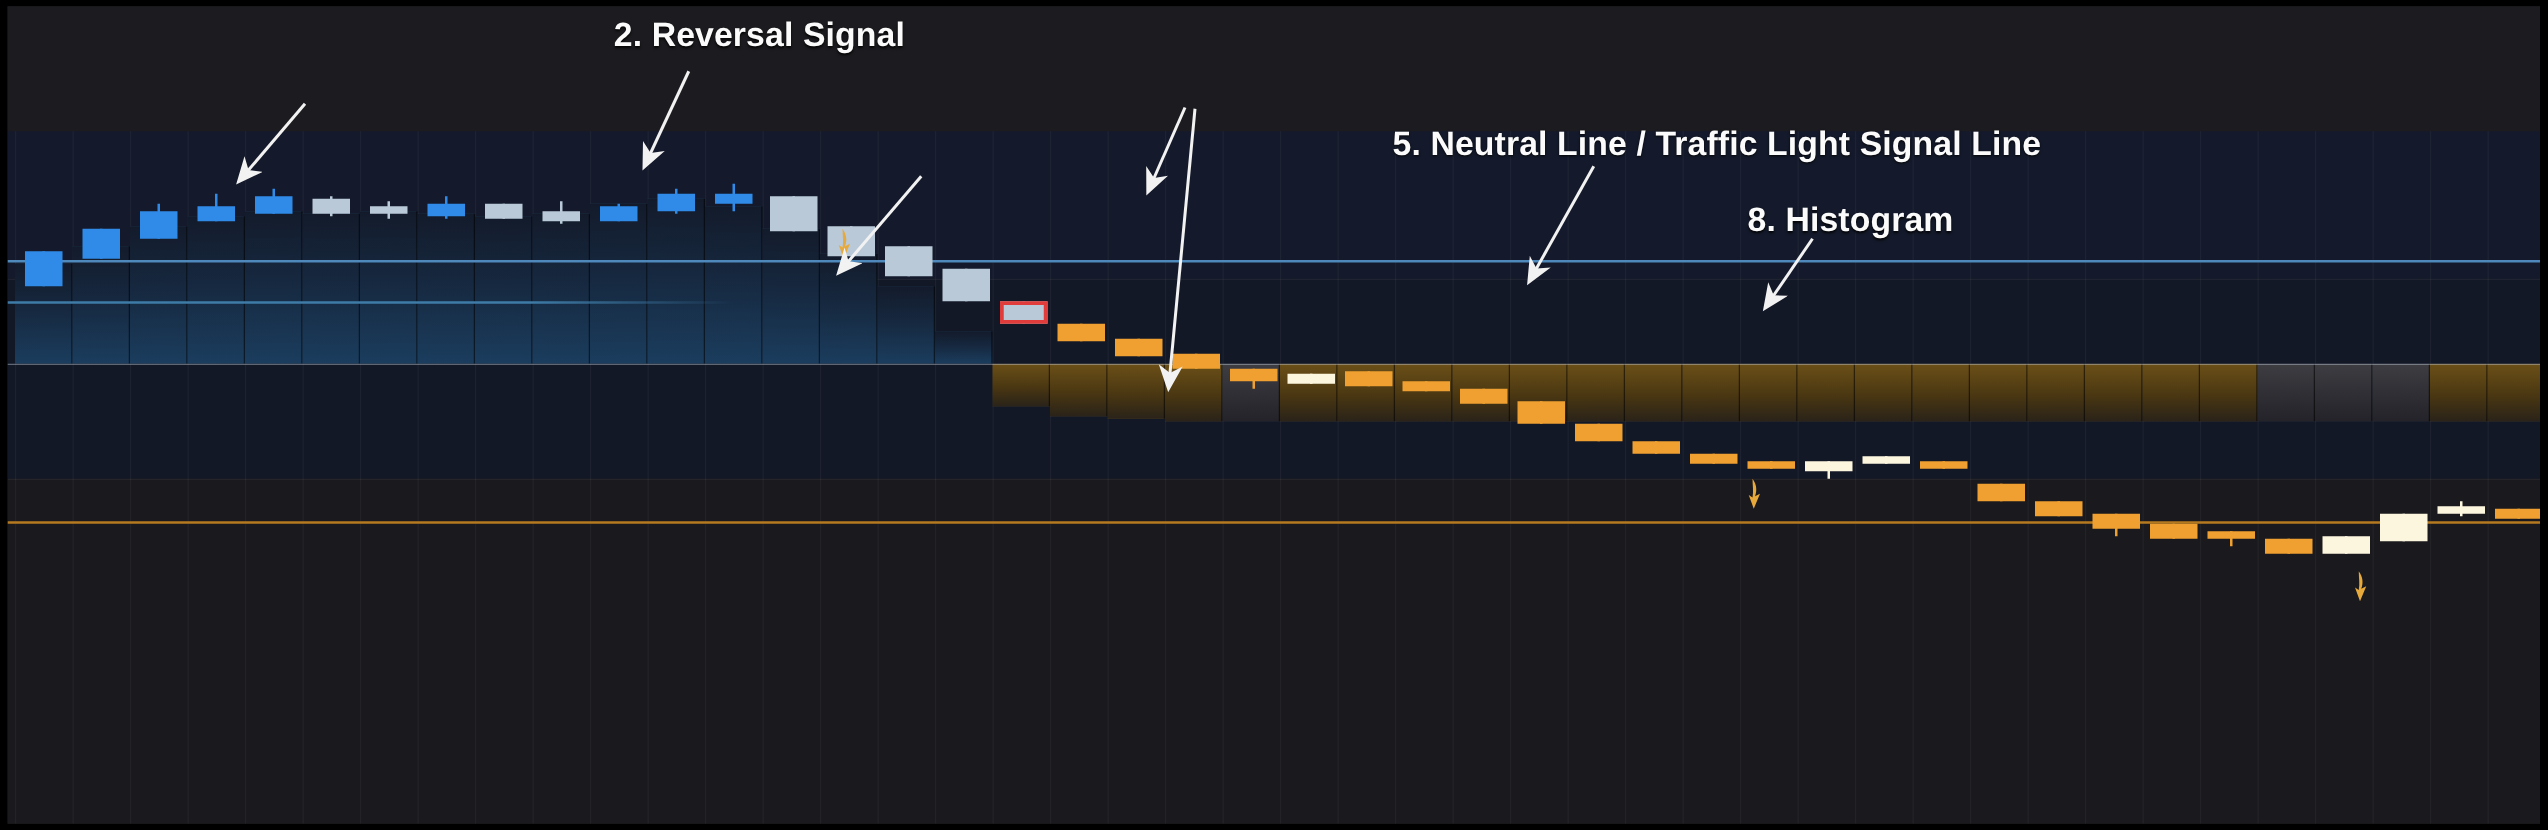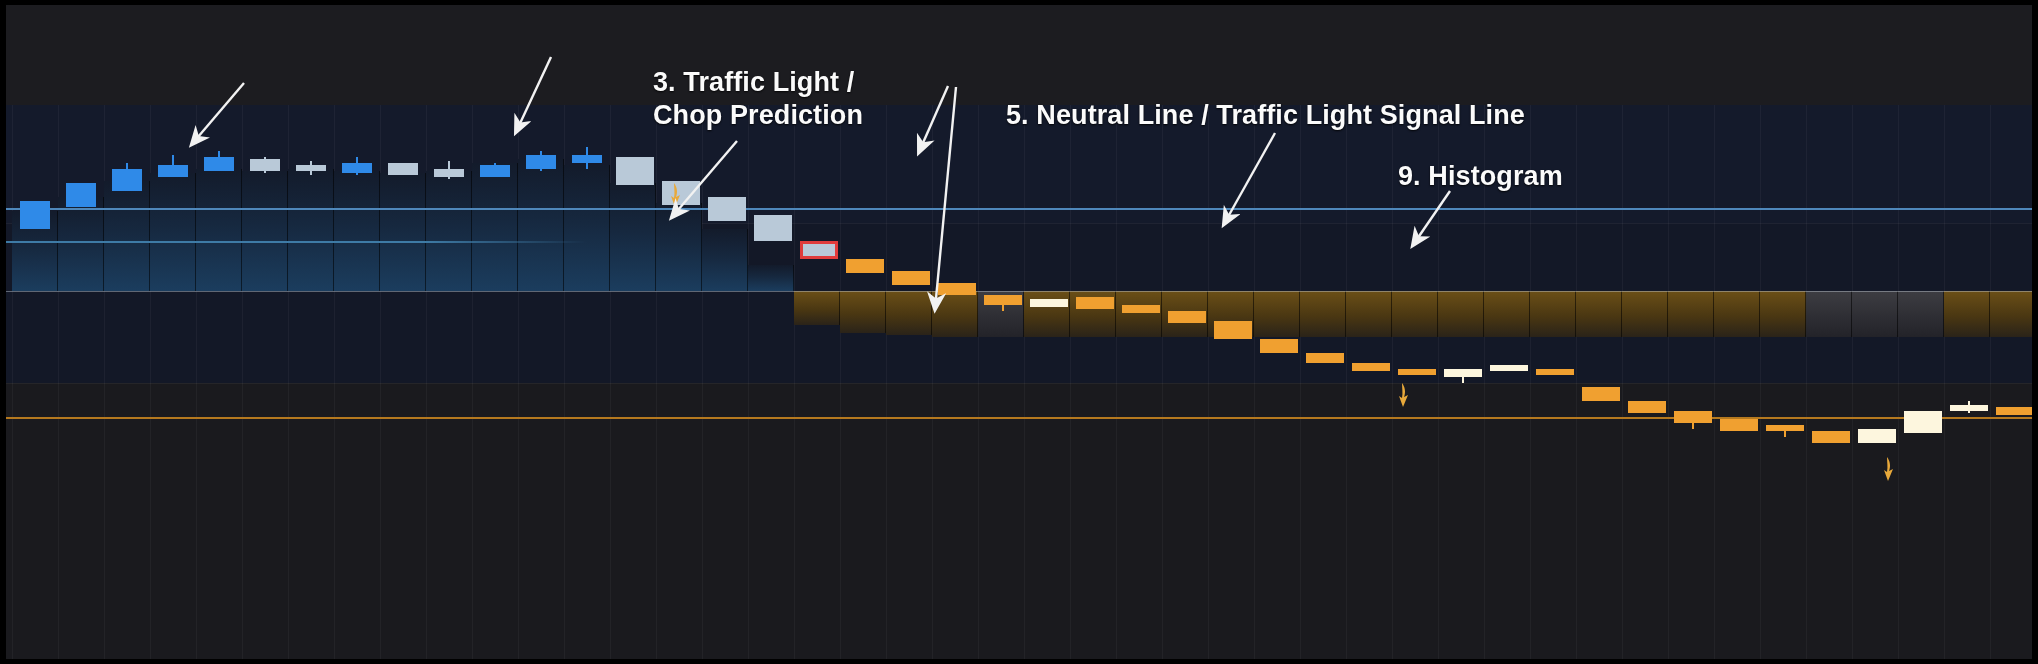--- a/index.html
+++ b/index.html
@@ -353,19 +353,18 @@
         <path d="M238,78 L186,139"></path>
         <path d="M545,52 L510,127"></path>
         <path d="M731,136 L666,212"></path>
         <path d="M942,81 L913,147"></path>
         <path d="M950,82 L929,304"></path>
         <path d="M1269,128 L1218,219"></path>
         <path d="M1444,186 L1407,240"></path>
       </g>
     </svg>
 
-    <div class="anno two" style="left:647px;top:61px;font-size:27px;">3. Traffic Light /
-Chop Prediction</div>
-    <div class="anno" style="left:1000px;top:94px;font-size:27px;">5. Neutral Line / Traffic Light Signal Line</div>
-    <div class="anno" style="left:1392px;top:155px;font-size:27px;">9. Histogram</div>
+    <div class="anno" style="left:485px;top:7px;font-size:27px;">2. Reversal Signal</div>
+    <div class="anno" style="left:1108px;top:94px;font-size:27px;">5. Neutral Line / Traffic Light Signal Line</div>
+    <div class="anno" style="left:1392px;top:155px;font-size:27px;">8. Histogram</div>
 
   </div>
 </div>
 
 </body></html>

